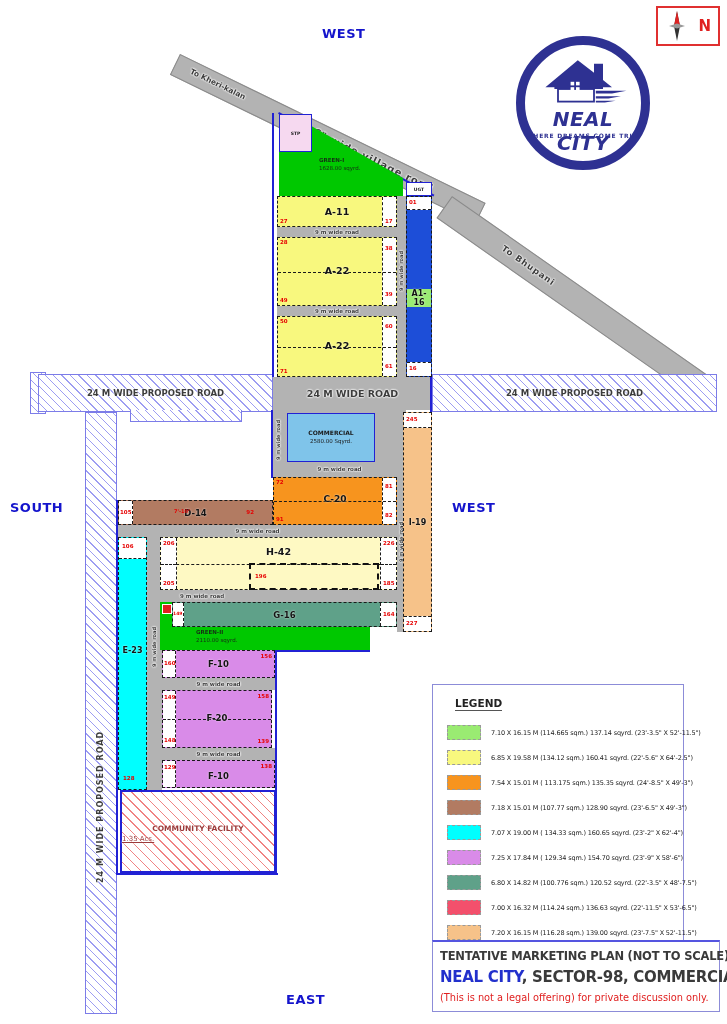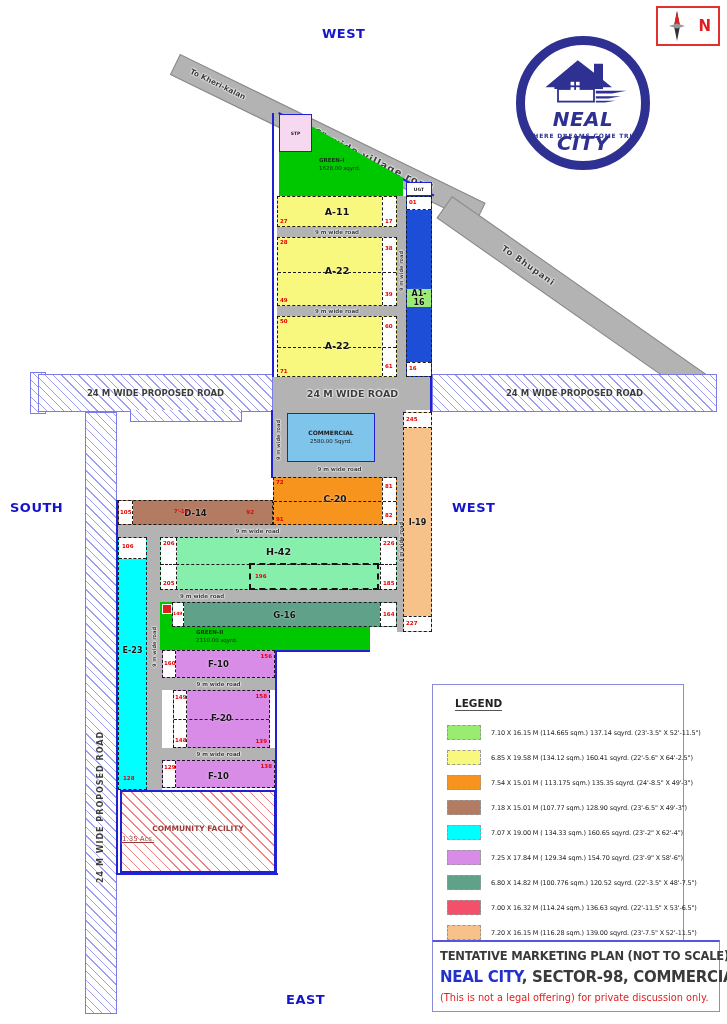--- a/index.html
+++ b/index.html
@@ -222,21 +222,21 @@
   <div class="blk hs15" style="left:403px;top:412px;width:29px;height:220px;background:#f6c289;">
     <div style="position:absolute;left:0;right:0;top:0;height:14px;background:#fff;border-bottom:1px dashed #1a1a1a;">
       <span class="num" style="left:2px;top:4px;">245</span>
     </div>
     <span class="blklabel" style="top:105px;font-size:8px;background:#f6c289;">I-19</span>
     <div style="position:absolute;left:0;right:0;bottom:0;height:14px;background:#fff;border-top:1px dashed #1a1a1a;">
       <span class="num" style="left:2px;top:4px;">227</span>
     </div>
   </div>
 
-  <div class="blk vs11" style="left:160px;top:537px;width:237px;height:53px;background:#86efac;">
+  <div class="blk vs11" style="left:160px;top:537px;width:237px;height:53px;background:#fef9c3;">
     <div class="split"></div>
     <span class="blklabel" style="top:8px;font-size:9.5px;">H-42</span>
     <div class="wcellL" style="width:16px;">
       <div class="split"></div>
       <span class="num" style="left:2px;top:3px;">206</span>
       <span class="num" style="left:2px;bottom:3px;">205</span>
     </div>
     <div class="wcell" style="right:0;width:16px;">
       <div class="split"></div>
       <span class="num" style="left:2px;top:3px;">226</span>
@@ -275,21 +275,21 @@
   </div>
 
   <div class="blk vs10" style="left:162px;top:650px;width:113px;height:28px;background:#d98be8;">
     <span class="blklabel" style="top:8px;font-size:8.5px;">F-10</span>
     <span class="num" style="right:2px;top:3px;">156</span>
     <div class="wcellL" style="width:13px;">
       <span class="num" style="left:1px;top:10px;">160</span>
     </div>
   </div>
 
-  <div class="blk vs10" style="left:173px;top:690px;width:97px;height:58px;background:#d98be8;">
+  <div class="blk vs10" style="left:162px;top:690px;width:110px;height:58px;background:#d98be8;">
     <div class="split"></div>
     <span class="blklabel" style="top:22px;font-size:8.5px;">F-20</span>
     <span class="num" style="right:2px;top:3px;">158</span>
     <span class="num" style="right:2px;bottom:3px;">139</span>
     <div class="wcellL" style="width:13px;">
       <div class="split"></div>
       <span class="num" style="left:1px;top:4px;">149</span>
       <span class="num" style="left:1px;bottom:4px;">148</span>
     </div>
   </div>

